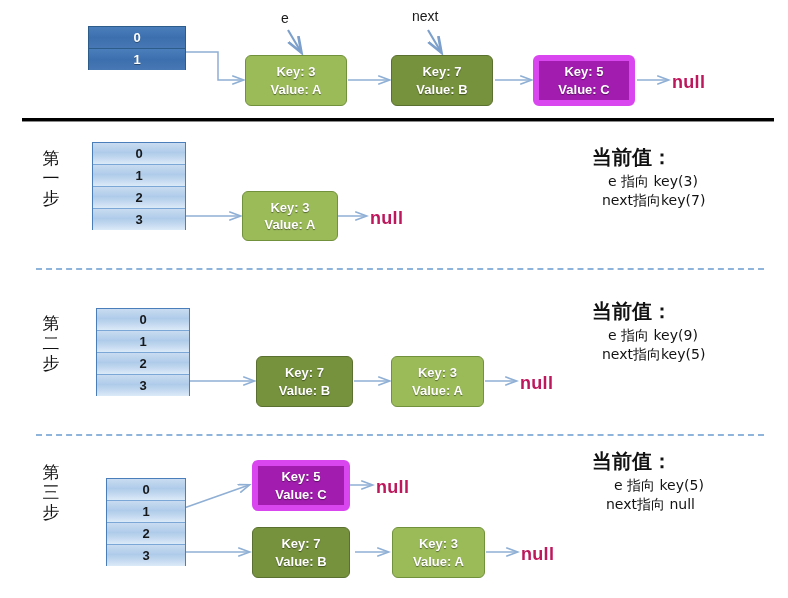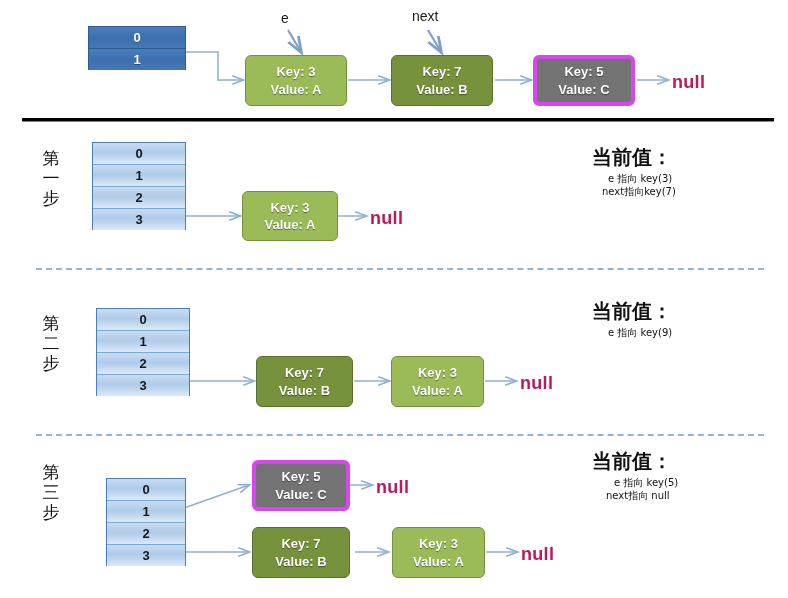--- a/index.html
+++ b/index.html
@@ -36,21 +36,21 @@
   .node{
     position:absolute;box-sizing:border-box;
     display:flex;flex-direction:column;align-items:center;justify-content:center;
     color:#ffffff;font-weight:bold;font-size:13px;line-height:1.32;
     text-shadow:0 1px 1px rgba(0,0,0,.45);
     border-radius:6px;
   }
   .node span{display:block;white-space:nowrap;}
   .node.g-light{background:#9BBB59;border:1px solid #71913C;}
   .node.g-mid{background:#76923C;border:1px solid #5A7030;}
-  .node.g-dark{background:#737373;border:4px solid #d946ef;}
+  .node.g-dark{background:#a21caf;border:6px solid #d946ef;}
 
   
   .nullbl{
     position:absolute;font-weight:bold;font-size:18px;color:#be185d;
     letter-spacing:.3px;
   }
 
   
   .ptr{
     position:absolute;font-size:14px;color:#1a1a1a;
@@ -67,21 +67,21 @@
   .steplabel span{display:block;}
 
   
   .note{position:absolute;color:#111;}
   .note .title{
     font-family:"DejaVu Sans","Liberation Sans",sans-serif;
     font-weight:bold;font-size:20px;margin-bottom:1px;
   }
   .note .line{
     font-family:"DejaVu Sans","Liberation Sans",sans-serif;
-    font-size:10px;margin-left:16px;line-height:1.34;white-space:nowrap;
+    font-size:14px;margin-left:16px;line-height:1.34;white-space:nowrap;
   }
 
   
   .hr-solid{position:absolute;background:#000;height:3px;}
   .hr-solid::after{content:"";position:absolute;left:0;right:0;top:3px;height:1px;background:#8a8a8a;}
   .hr-dash{position:absolute;height:0;border-top:2px dashed #8FB4DC;}
 
   svg.wires{position:absolute;left:0;top:0;width:788px;height:598px;pointer-events:none;}
 </style>
 </head>
@@ -203,20 +203,21 @@
   </div>
   <div class="node g-light" style="left:391px;top:356px;width:93px;height:51px;">
     <span>Key: 3</span>
     <span>Value: A</span>
   </div>
   <div class="nullbl" style="left:520px;top:373px;">null</div>
 
   <div class="note" style="left:592px;top:298px;">
     <div class="title">当前值：</div>
     <div class="line">e 指向 key(9)</div>
+    <div class="line" style="margin-left:10px;">next指向key(5)</div>
   </div>
 
   <div class="hr-dash" style="left:36px;top:434px;width:728px;"></div>
 
   <div class="steplabel" style="left:40px;top:462px;">
     <span>第</span>
     <span>三</span>
     <span>步</span>
   </div>
 

